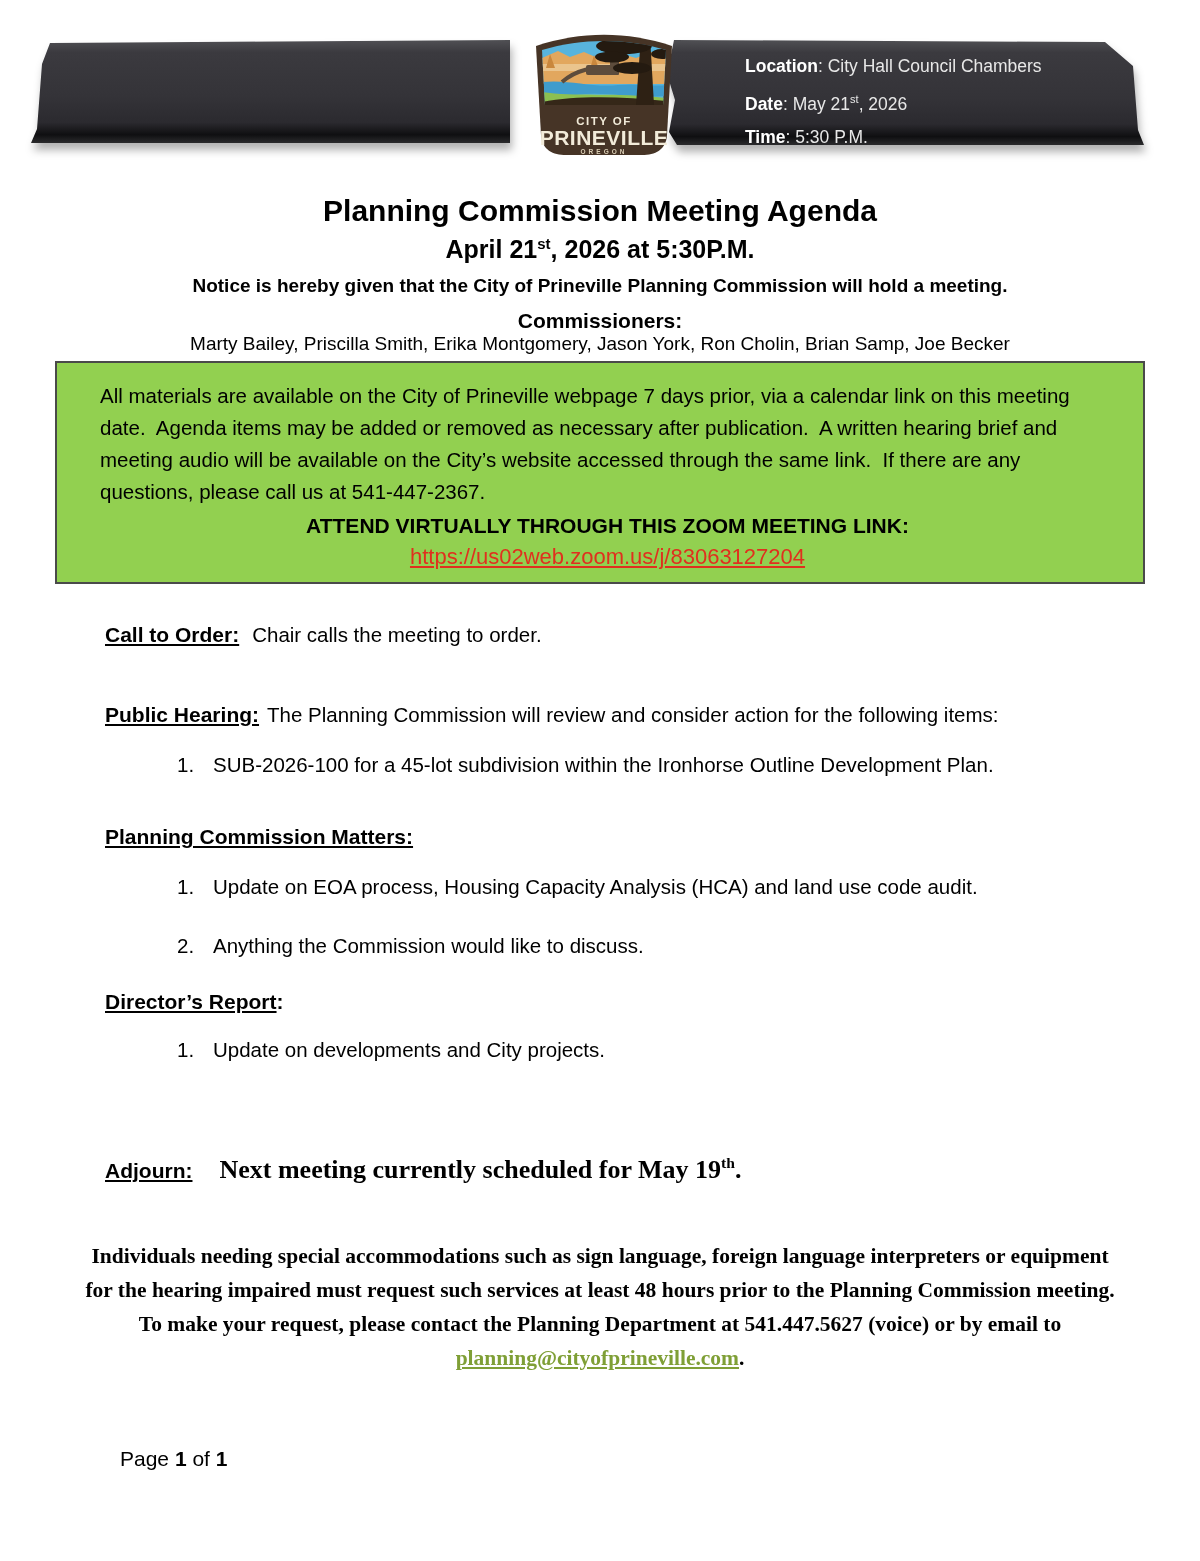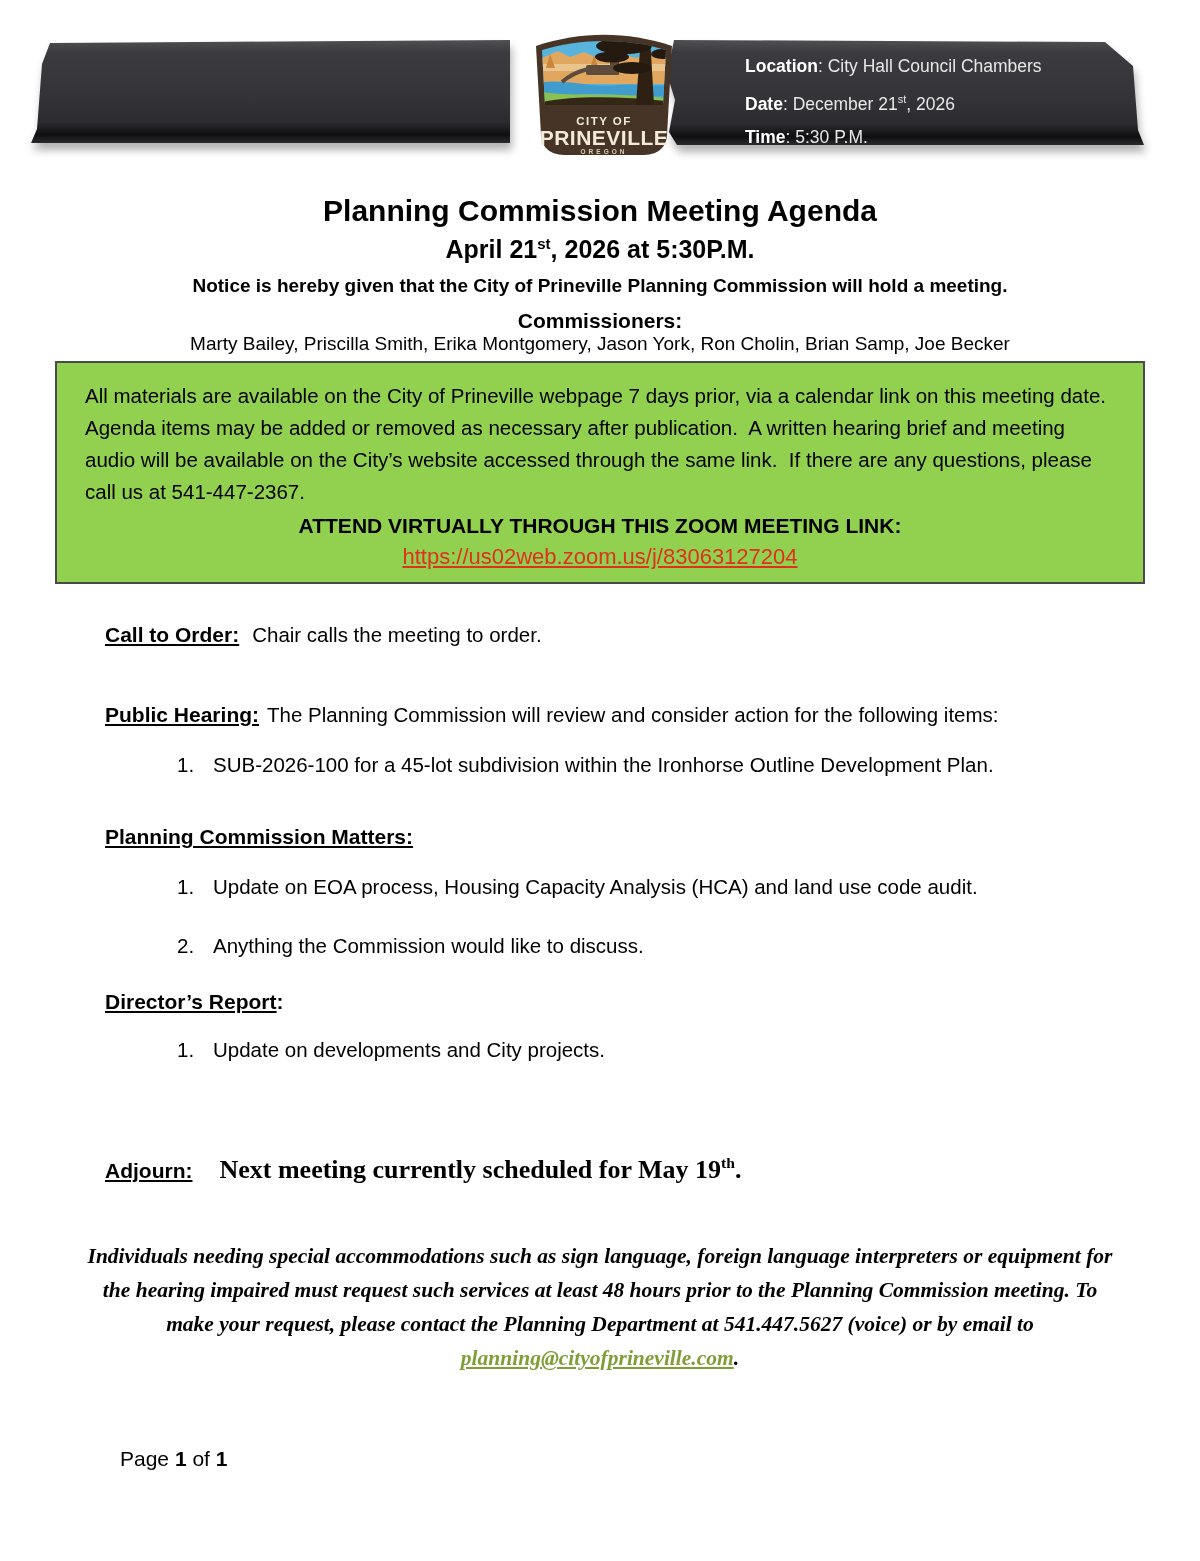--- a/index.html
+++ b/index.html
@@ -43,21 +43,21 @@
   .doc-subtitle sup, .serif-line sup { font-size:0.6em; }
   .doc-notice  { font-size:19px; font-weight:bold; margin-top:11px; }
   .comm-label  { font-size:21px; font-weight:bold; margin-top:12px; }
   .comm-names  { font-size:19px; }
 
   
   .green-box {
     margin:6px 55px 12px 55px;
     background:#92d050;
     border:2px solid #4a4a4a;
-    padding:17px 28px 10px 28px;
+    padding:17px 28px 10px 43px;
   }
   .gb-paragraph { font-size:20.5px; line-height:32px; white-space:pre-wrap; }
   .gb-zoom-label { text-align:center; font-weight:bold; font-size:21px; margin-top:2px; line-height:31px; }
   .gb-zoom-link  { text-align:center; font-size:22px; line-height:31px; }
   .gb-zoom-link .link { color:#e0301e; text-decoration:underline; cursor:pointer; }
 
   
   .content { margin:0 100px 0 105px; font-size:20.5px; }
   .sec-heading { font-weight:bold; text-decoration:underline; font-size:21px; }
   .sec-colon { font-weight:bold; font-size:21px; }
@@ -72,21 +72,21 @@
   .list-item .num { display:inline-block; width:36px; margin-left:72px; }
   .adjourn-text {
     font-family:"Liberation Serif", serif;
     font-weight:bold; font-size:26px; margin-left:27px;
   }
 
   
   .access {
     margin:54px auto 0 auto; width:1040px; text-align:center;
     font-family:"Liberation Serif", serif;
-    font-style:italic; font-weight:bold;
+    font-weight:bold;
     font-size:21.5px; line-height:34px;
   }
   .access .email { color:#7f9f36; text-decoration:underline; cursor:pointer; }
 
   
   .footer { position:absolute; left:120px; top:1447px; font-size:21px; }
   .footer .pg-num { font-weight:bold; }
 </style>
 </head>
 <body>
@@ -96,21 +96,21 @@
   <div class="header">
 
     <div class="banner-wrap left">
       <div class="banner left"></div>
     </div>
 
     <div class="banner-wrap right">
       <div class="banner right">
         <div class="banner-info">
           <div><span class="lbl">Location</span><span>: City Hall Council Chambers</span></div>
-          <div><span class="lbl">Date</span><span>: December 21</span><sup>st</sup><span>, 2026</span></div>
+          <div><span class="lbl">Date</span><span>: May 21</span><sup>st</sup><span>, 2026</span></div>
           <div><span class="lbl">Time</span><span>: 5:30 P.M.</span></div>
         </div>
       </div>
     </div>
 
     <svg class="logo" viewBox="0 0 160 140">
       <defs>
         <clipPath id="sceneClip">
           <path d="M18 26 C58 14 102 14 142 26 L139 81 L21 81 Z"></path>
         </clipPath>

